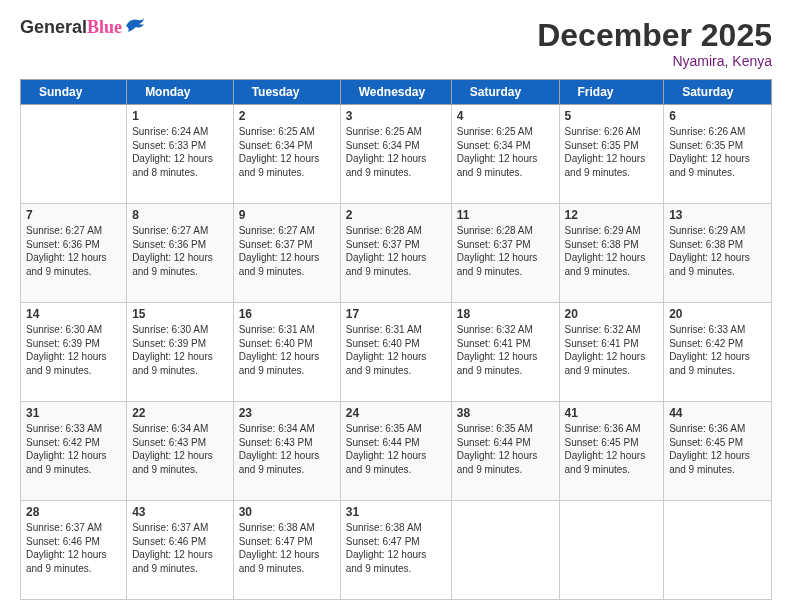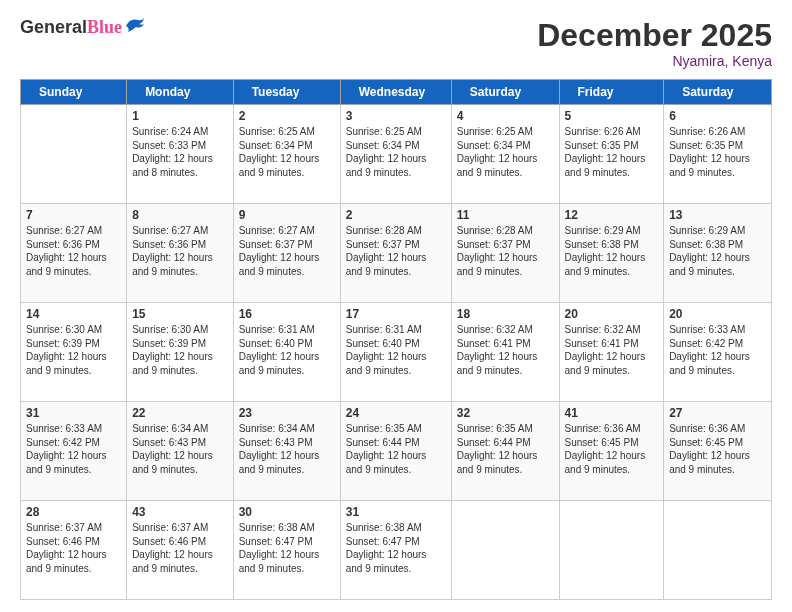--- a/index.html
+++ b/index.html
@@ -223,29 +223,29 @@
           </td>
           <td>
             <span class="day-number">23</span>
             <div class="cell-text">Sunrise: 6:34 AM<br>Sunset: 6:43 PM<br>Daylight: 12 hours<br>and 9 minutes.</div>
           </td>
           <td>
             <span class="day-number">24</span>
             <div class="cell-text">Sunrise: 6:35 AM<br>Sunset: 6:44 PM<br>Daylight: 12 hours<br>and 9 minutes.</div>
           </td>
           <td>
-            <span class="day-number">32</span>
+            <span class="day-number">38</span>
             <div class="cell-text">Sunrise: 6:35 AM<br>Sunset: 6:44 PM<br>Daylight: 12 hours<br>and 9 minutes.</div>
           </td>
           <td>
             <span class="day-number">41</span>
             <div class="cell-text">Sunrise: 6:36 AM<br>Sunset: 6:45 PM<br>Daylight: 12 hours<br>and 9 minutes.</div>
           </td>
           <td>
-            <span class="day-number">27</span>
+            <span class="day-number">44</span>
             <div class="cell-text">Sunrise: 6:36 AM<br>Sunset: 6:45 PM<br>Daylight: 12 hours<br>and 9 minutes.</div>
           </td>
         </tr>
         <tr>
           <td>
             <span class="day-number">28</span>
             <div class="cell-text">Sunrise: 6:37 AM<br>Sunset: 6:46 PM<br>Daylight: 12 hours<br>and 9 minutes.</div>
           </td>
           <td>
             <span class="day-number">43</span>

